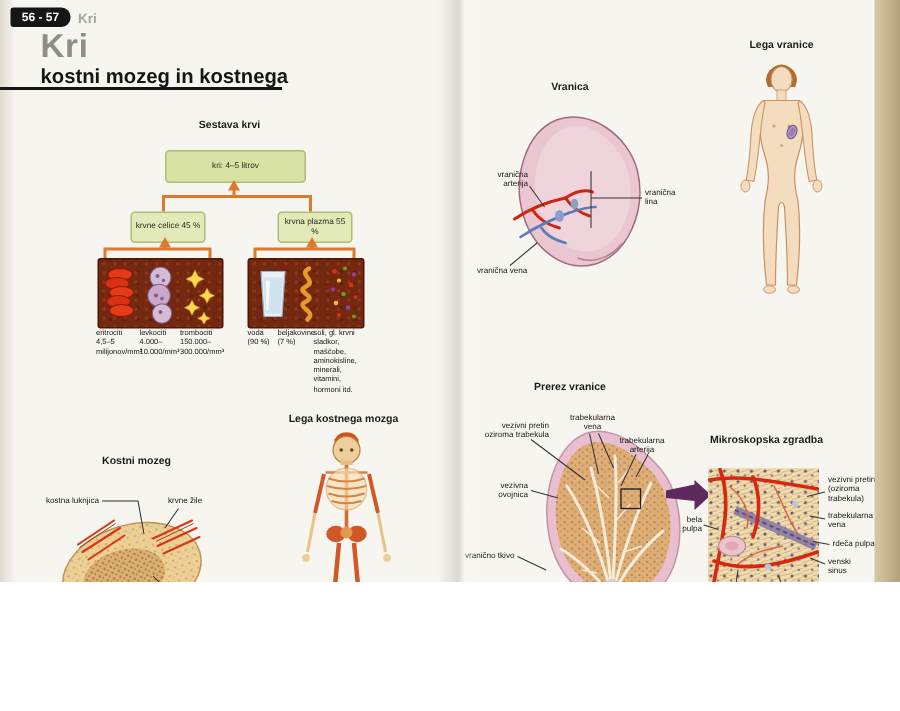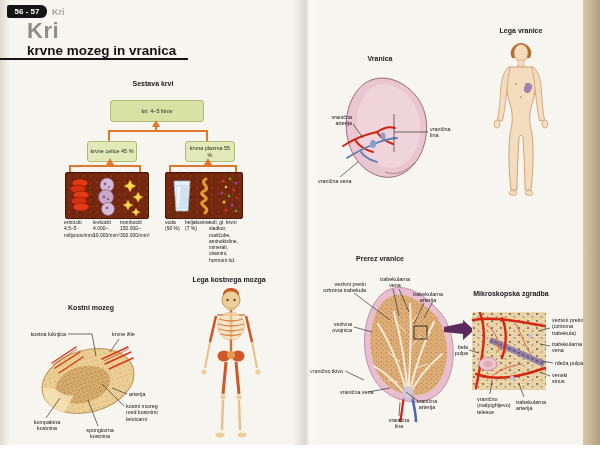--- a/index.html
+++ b/index.html
@@ -1,16 +1,16 @@
 <!DOCTYPE html>
 <html><head>
 <meta charset="utf-8">
 <style>
   html,body{margin:0;padding:0;}
-  #page{position:relative;width:600px;height:445px;background:#f7f5ef;overflow:hidden;
+  #page{position:relative;width:600px;height:388px;background:#f7f5ef;overflow:hidden;
         font-family:"Liberation Sans",sans-serif;color:#1a1a1a;}
   .abs{position:absolute;}
   
   #left-edge{left:0;top:0;width:10px;height:474px;background:linear-gradient(90deg,#dedacf,rgba(222,218,207,0));}
   #gutter{left:292px;top:0;width:30px;height:474px;background:linear-gradient(90deg,rgba(0,0,0,0),rgba(120,115,105,.22) 45%,rgba(255,255,255,.25) 60%,rgba(0,0,0,0));}
   #right-strip{left:583px;top:0;width:17px;height:474px;background:linear-gradient(90deg,#d8c7a6,#b3a07e);}
   #bottom-strip{left:0;top:465px;width:600px;height:9px;background:linear-gradient(180deg,#6a6760,#3c3b37);}
   
   #pagenum-box{left:7px;top:5px;width:40px;height:13px;background:#151515;border-radius:2px 6px 6px 2px;
       color:#fff;font-weight:bold;font-size:8px;text-align:center;line-height:13px;}
@@ -37,21 +37,21 @@
 </head>
 <body>
 
 <div id="page">
 
   <div class="abs" id="left-edge"></div>
 
   <div class="abs" id="pagenum-box">56 - 57</div>
   <div class="abs" id="chapter-word">Kri</div>
   <div class="abs" id="main-title">Kri</div>
-  <div class="abs" id="sub-title">krvne mozeg in vranica</div>
+  <div class="abs" id="sub-title">kostni mozeg in kostnega</div>
   <div class="abs" id="title-rule"></div>
 
   <div class="abs heading" style="left:118px;top:80px;width:70px;">Sestava krvi</div>
   <div class="abs gbox" style="left:110px;top:100px;width:92px;height:20px;">kri: 4–5 litrov</div>
   <div class="abs gbox sub" style="left:87px;top:141px;width:46px;height:17px;padding:1px;">krvne celice 45 %</div>
   <div class="abs gbox sub" style="left:185px;top:141px;width:46px;height:17px;padding:1px;">krvna plazma 55 %</div>
 
   <div class="abs bbox" style="left:65px;top:172px;width:82px;height:45px;">
     <svg width="78" height="41" viewBox="0 0 78 41">
 

